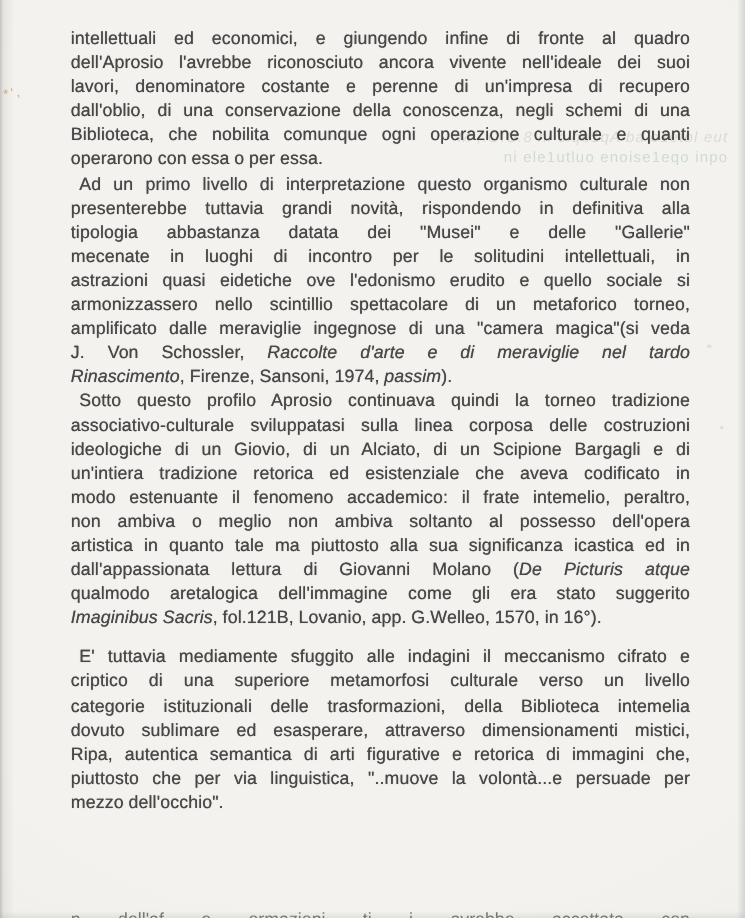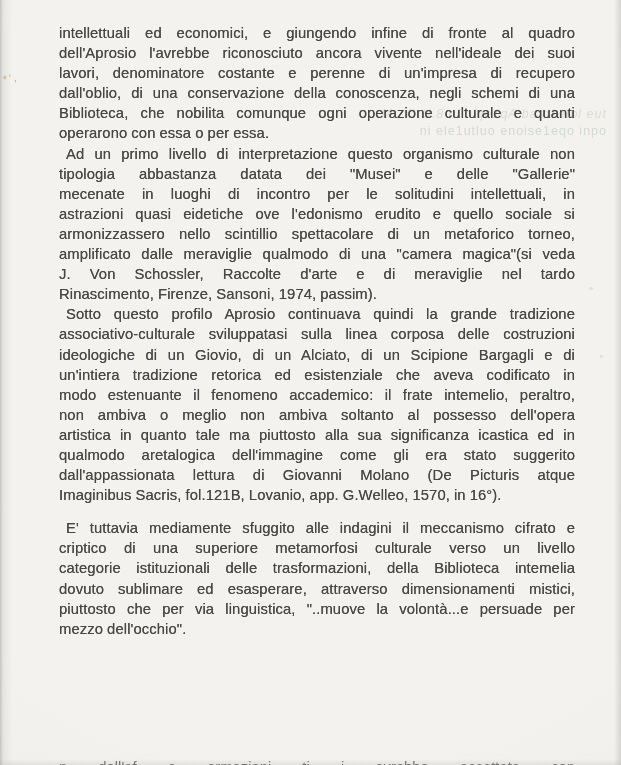--- a/index.html
+++ b/index.html
@@ -36,21 +36,21 @@
     text-align-last: justify;
     white-space: normal;
     height: 20.1px;
     overflow: visible;
   }
   .line.end {
     text-align: left;
     text-align-last: left;
   }
   .para.ind .line:first-child { text-indent: 7px; }
-  .it { }
+  .it { font-style: italic; }
   .clipped-line {
     position: absolute;
     left: 59px; right: 46px; top: 758px;
     height: 7px; overflow: hidden;
     color: #5a5a5a;
     font-size: 14.8px; line-height: 18px;
     text-align: justify; text-align-last: justify;
     opacity: 0.8;
   }
   .margin-mark {
@@ -91,45 +91,47 @@
       <div class="para">
         <div class="line"><span>intellettuali ed economici, e giungendo infine di fronte al quadro</span></div>
         <div class="line"><span>dell'Aprosio l'avrebbe riconosciuto ancora vivente nell'ideale dei suoi</span></div>
         <div class="line"><span>lavori, denominatore costante e perenne di un'impresa di recupero</span></div>
         <div class="line"><span>dall'oblio, di una conservazione della conoscenza, negli schemi di una</span></div>
         <div class="line"><span>Biblioteca, che nobilita comunque ogni operazione culturale e quanti</span></div>
         <div class="line end"><span>operarono con essa o per essa.</span></div>
       </div>
       <div class="para ind">
         <div class="line"><span>Ad un primo livello di interpretazione questo organismo culturale non</span></div>
+        <div class="line"><span>presenterebbe tuttavia grandi novità, rispondendo in definitiva alla</span></div>
         <div class="line"><span>tipologia abbastanza datata dei "Musei" e delle "Gallerie"</span></div>
         <div class="line"><span>mecenate in luoghi di incontro per le solitudini intellettuali, in</span></div>
         <div class="line"><span>astrazioni quasi eidetiche ove l'edonismo erudito e quello sociale si</span></div>
         <div class="line"><span>armonizzassero nello scintillio spettacolare di un metaforico torneo,</span></div>
-        <div class="line"><span>amplificato dalle meraviglie qualmodo di una "camera magica"(si veda</span></div>
+        <div class="line"><span>amplificato dalle meraviglie ingegnose di una "camera magica"(si veda</span></div>
         <div class="line"><span>J. Von Schossler, </span><span class="it">Raccolte d'arte e di meraviglie nel tardo</span></div>
         <div class="line end"><span class="it">Rinascimento</span><span>, Firenze, Sansoni, 1974, </span><span class="it">passim</span><span>).</span></div>
       </div>
       <div class="para ind">
-        <div class="line"><span>Sotto questo profilo Aprosio continuava quindi la grande tradizione</span></div>
+        <div class="line"><span>Sotto questo profilo Aprosio continuava quindi la torneo tradizione</span></div>
         <div class="line"><span>associativo-culturale sviluppatasi sulla linea corposa delle costruzioni</span></div>
         <div class="line"><span>ideologiche di un Giovio, di un Alciato, di un Scipione Bargagli e di</span></div>
         <div class="line"><span>un'intiera tradizione retorica ed esistenziale che aveva codificato in</span></div>
         <div class="line"><span>modo estenuante il fenomeno accademico: il frate intemelio, peraltro,</span></div>
         <div class="line"><span>non ambiva o meglio non ambiva soltanto al possesso dell'opera</span></div>
         <div class="line"><span>artistica in quanto tale ma piuttosto alla sua significanza icastica ed in</span></div>
+        <div class="line"><span>dall'appassionata lettura di Giovanni Molano (</span><span class="it">De Picturis atque</span></div>
         <div class="line"><span>qualmodo aretalogica dell'immagine come gli era stato suggerito</span></div>
-        <div class="line"><span>dall'appassionata lettura di Giovanni Molano (</span><span class="it">De Picturis atque</span></div>
         <div class="line end"><span class="it">Imaginibus Sacris</span><span>, fol.121B, Lovanio, app. G.Welleo, 1570, in 16°).</span></div>
       </div>
       <div class="para ind gap">
         <div class="line"><span>E' tuttavia mediamente sfuggito alle indagini il meccanismo cifrato e</span></div>
         <div class="line"><span>criptico di una superiore metamorfosi culturale verso un livello</span></div>
         <div class="line"><span>categorie istituzionali delle trasformazioni, della Biblioteca intemelia</span></div>
         <div class="line"><span>dovuto sublimare ed esasperare, attraverso dimensionamenti mistici,</span></div>
+        <div class="line"><span>Ripa, autentica semantica di arti figurative e retorica di immagini che,</span></div>
         <div class="line"><span>piuttosto che per via linguistica, "..muove la volontà...e persuade per</span></div>
         <div class="line end"><span>mezzo dell'occhio".</span></div>
       </div>
     </div>
 
   <div class="clipped-line">n  dell'af        e     ormazioni   ti  i       avrebbe    accettata     con</div>
 
   <div class="speck" style="left:589px; top:287px; width:4px; height:3px;"></div>
   <div class="speck" style="left:600px; top:355px; width:3px; height:3px;"></div>
 

